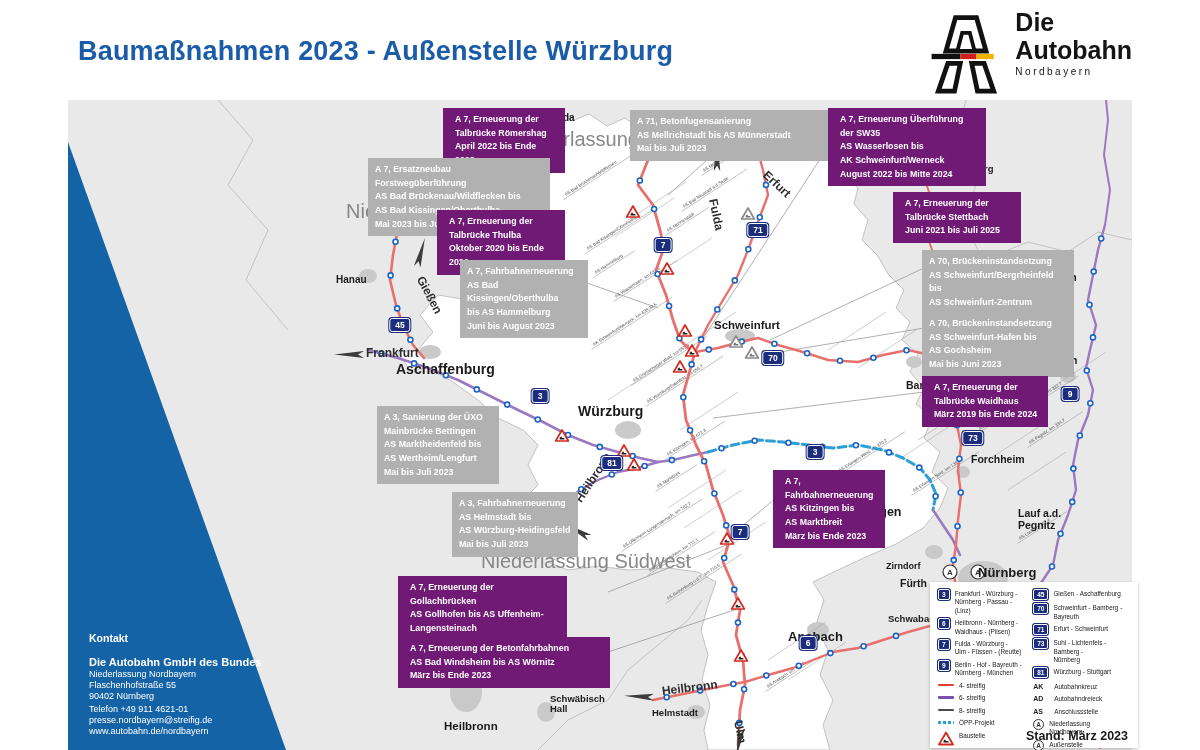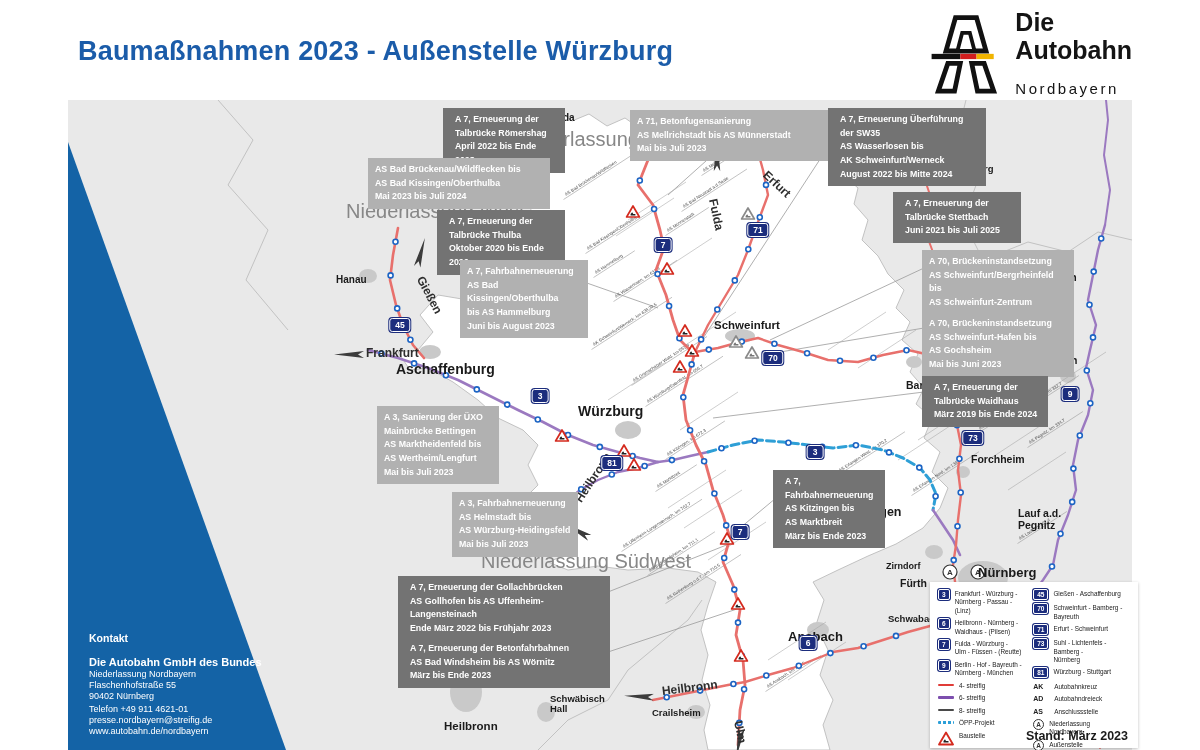--- a/index.html
+++ b/index.html
@@ -5,36 +5,36 @@
   * { margin:0; padding:0; box-sizing:border-box; }
   html,body { width:1200px; height:750px; overflow:hidden; background:#fff;
     font-family:"Liberation Sans", sans-serif; }
   #stage { position:relative; width:1200px; height:750px; background:#fff; }
 
   
   #header { position:absolute; left:0; top:0; width:1200px; height:100px; background:#fff; }
   #page-title { position:absolute; left:78px; top:36px; font-size:27px; font-weight:700; color:#1b5ca9; letter-spacing:0.2px; }
   #brand { position:absolute; right:68px; top:8px; display:flex; align-items:flex-start; gap:14px; }
   #brand-text .l1, #brand-text .l2 { font-size:25px; font-weight:700; color:#141414; line-height:1.12; }
-  #brand-text .l3 { font-size:15px; font-weight:400; color:#141414; letter-spacing:2.5px; margin-top:16px; }
+  #brand-text .l3 { font-size:10px; font-weight:400; color:#141414; letter-spacing:2.5px; margin-top:2px; }
 
   
   #map { position:absolute; left:68px; top:100px; width:1064px; height:650px; background:#e9e9e9; }
   #map svg.base { position:absolute; left:0; top:0; }
 
   .region-label { position:absolute; color:#878787; font-size:20px; white-space:nowrap; z-index:3; }
   .city { position:absolute; color:#1a1a1a; font-weight:700; white-space:pre-line; z-index:4; line-height:1.1; }
 
   .map-sign { position:absolute; z-index:5; transform:translate(-50%,-50%);
     background:#1c2d7d; color:#fff; font-weight:700; font-size:8.5px; line-height:12px;
     padding:0 5px; border:1px solid #fff; border-radius:3px; box-shadow:0 0 0 1px #1c2d7d; }
 
   .callout { position:absolute; z-index:8; color:#fff; font-weight:700; font-size:8.8px;
     line-height:1.55; padding:5px 7px; }
-  .callout.blue { background:#737373;padding-left:12px; }
+  .callout.blue { background:#701a75;padding-left:12px; }
   .callout.gray { background:#b1b1b1; }
 
   .arrow-needle { position:absolute; width:30px; height:9px; background:#3c3c3c; z-index:4;
     clip-path:polygon(100% 50%, 0 12%, 20% 50%, 0 88%); }
   .arrow-label { position:absolute; color:#2e2e2e; font-weight:700; font-size:12px; z-index:4;
     white-space:nowrap; transform-origin:left center; }
 
   
   #sidebar { position:absolute; left:0; top:0; width:1064px; height:650px; z-index:9;
     background:#1463a6; clip-path:polygon(0 42px, 218px 650px, 0 650px); pointer-events:none; }
@@ -462,21 +462,21 @@
         <div class="city" style="left: 950px; top: 408px; font-size: 10.5px;">Lauf a.d.
 Pegnitz</div>
         <div class="city" style="left: 910px; top: 466px; font-size: 13px;">Nürnberg</div>
         <div class="city" style="left: 818px; top: 462px; font-size: 9px;">Zirndorf</div>
         <div class="city" style="left: 832px; top: 478px; font-size: 10.5px;">Fürth</div>
         <div class="city" style="left: 720px; top: 510px; font-size: 13px; margin-top: 20px;">Ansbach</div>
         <div class="city" style="left: 820px; top: 514px; font-size: 9.5px;">Schwabach</div>
         <div class="city" style="left: 376px; top: 620px; font-size: 11.5px;">Heilbronn</div>
         <div class="city" style="left: 482px; top: 594px; font-size: 9.5px;">Schwäbisch
 Hall</div>
-        <div class="city" style="left: 584px; top: 608px; font-size: 9.5px;">Crailsheim</div>
+        <div class="city" style="left: 584px; top: 608px; font-size: 9.5px;">Helmstadt</div>
       </div>
     <div id="overlay-signs">
         <div class="map-sign" style="left: 472px; top: 296px;">3</div>
         <div class="map-sign" style="left: 747px; top: 352px;">3</div>
         <div class="map-sign" style="left: 740px; top: 543px;">6</div>
         <div class="map-sign" style="left: 595px; top: 145px;">7</div>
         <div class="map-sign" style="left: 672px; top: 432px;">7</div>
         <div class="map-sign" style="left: 1002px; top: 294px;">9</div>
         <div class="map-sign" style="left: 332px; top: 225px;">45</div>
         <div class="map-sign" style="left: 705px; top: 258px;">70</div>
@@ -484,20 +484,21 @@
         <div class="map-sign" style="left: 905px; top: 338px;">73</div>
         <div class="map-sign" style="left: 544px; top: 363px;">81</div>
       </div>
     <div id="overlay-callouts">
         <div class="callout blue" style="left: 375px; top: 8px; width: 122px;">
           <div>A 7, Erneuerung der</div>
           <div>Talbrücke Römershag</div>
           <div>April 2022 bis Ende 2028</div>
         </div>
         <div class="callout gray" style="left: 300px; top: 58px; width: 182px;">
+          <div>A 7, Ersatzneubau Forstwegüberführung</div>
           <div>AS Bad Brückenau/Wildflecken bis</div>
           <div>AS Bad Kissingen/Oberthulba</div>
           <div>Mai 2023 bis Juli 2024</div>
         </div>
         <div class="callout blue" style="left: 369px; top: 110px; width: 128px;">
           <div>A 7, Erneuerung der</div>
           <div>Talbrücke Thulba</div>
           <div>Oktober 2020 bis Ende 2026</div>
         </div>
         <div class="callout gray" style="left: 562px; top: 10px; width: 208px;">
@@ -552,21 +553,21 @@
           <div>AS Helmstadt bis</div>
           <div>AS Würzburg-Heidingsfeld</div>
           <div>Mai bis Juli 2023</div>
         </div>
         <div class="callout blue" style="left: 705px; top: 370px; width: 112px;">
           <div>A 7, Fahrbahnerneuerung</div>
           <div>AS Kitzingen bis</div>
           <div>AS Marktbreit</div>
           <div>März bis Ende 2023</div>
         </div>
-        <div class="callout blue" style="left: 330px; top: 476px; width: 212px;">
+        <div class="callout blue" style="left: 330px; top: 476px; width: 169px;">
           <div>A 7, Erneuerung der Gollachbrücken</div>
           <div>AS Gollhofen bis AS Uffenheim-Langensteinach</div>
           <div>Ende März 2022 bis Frühjahr 2023</div>
         </div>
         <div class="callout blue" style="left: 330px; top: 537px; width: 212px;">
           <div>A 7, Erneuerung der Betonfahrbahnen</div>
           <div>AS Bad Windsheim bis AS Wörnitz</div>
           <div>März bis Ende 2023</div>
         </div>
       </div>

